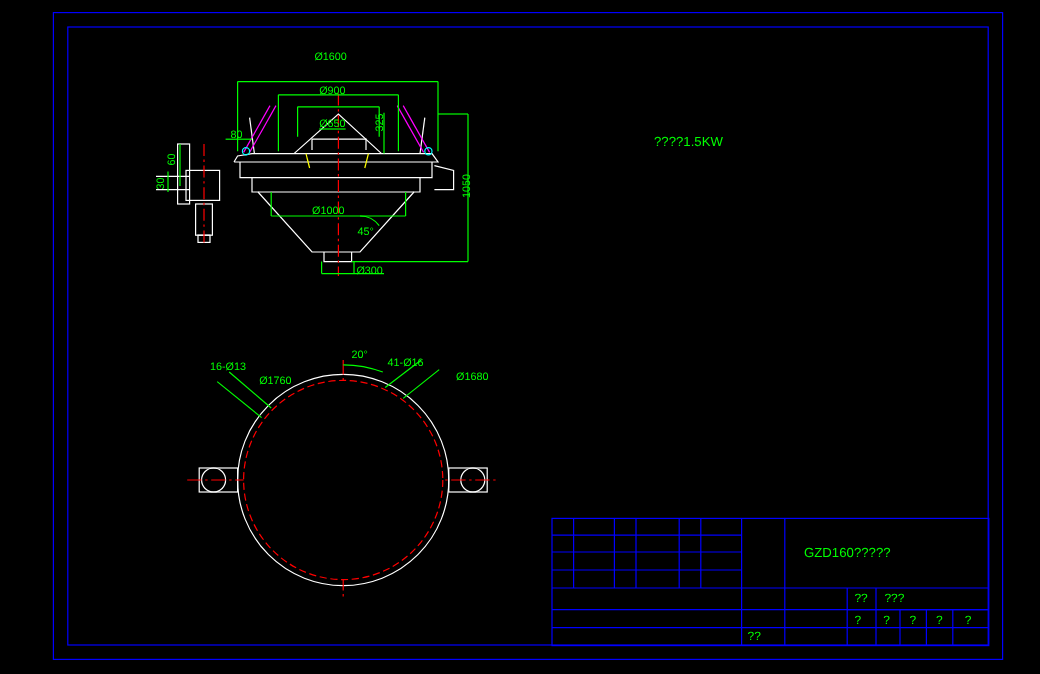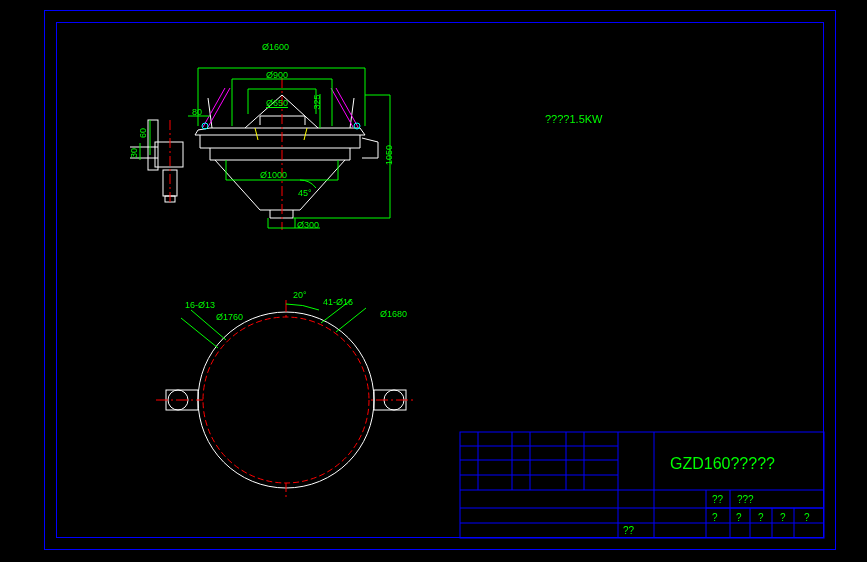--- a/index.html
+++ b/index.html
@@ -27,21 +27,21 @@
     white-space: nowrap;
   }
   .annotation {
     position: absolute;
     color: #00ff00;
     font-size: 11px;
   }
   .title-text {
     position: absolute;
     color: #00ff00;
-    font-size: 16px;
+    font-size: 11px;
     text-align: right;
   }
   
   .tb-cell {
     position: absolute;
     color: #00ff00;
     font-size: 10px;
   }
 </style>
 </head>
@@ -208,21 +208,21 @@
       <line x1="-68" y1="-52" x2="-105" y2="-82"></line>
       <line x1="35" y1="-77" x2="65" y2="-100"></line>
       <line x1="50" y1="-68" x2="80" y2="-92"></line>
 
       <path d="M 0 -96 A 96 96 0 0 1 33 -90"></path>
     </g>
   </g>
 </svg>
 
 <div class="dim-text" style="left:293px; top:290px;">20°</div>
-<div class="dim-text" style="left:175px; top:300px;margin-left:10px;">16-Ø13</div>
+<div class="dim-text" style="left:175px; top:300px;">16-Ø13</div>
 <div class="dim-text" style="left:172px; top:312px;padding-left:44px;">Ø1760</div>
 <div class="dim-text" style="left:323px; top:297px;">41-Ø16</div>
 <div class="dim-text" style="left:348px; top:309px;padding-left:32px;">Ø1680</div>
 
 <svg width="867" height="562">
   <g stroke="#0000ff" stroke-width="1" fill="none">
 
     <rect x="460" y="432" width="364" height="106"></rect>
 
     <line x1="478" y1="432" x2="478" y2="490"></line>

